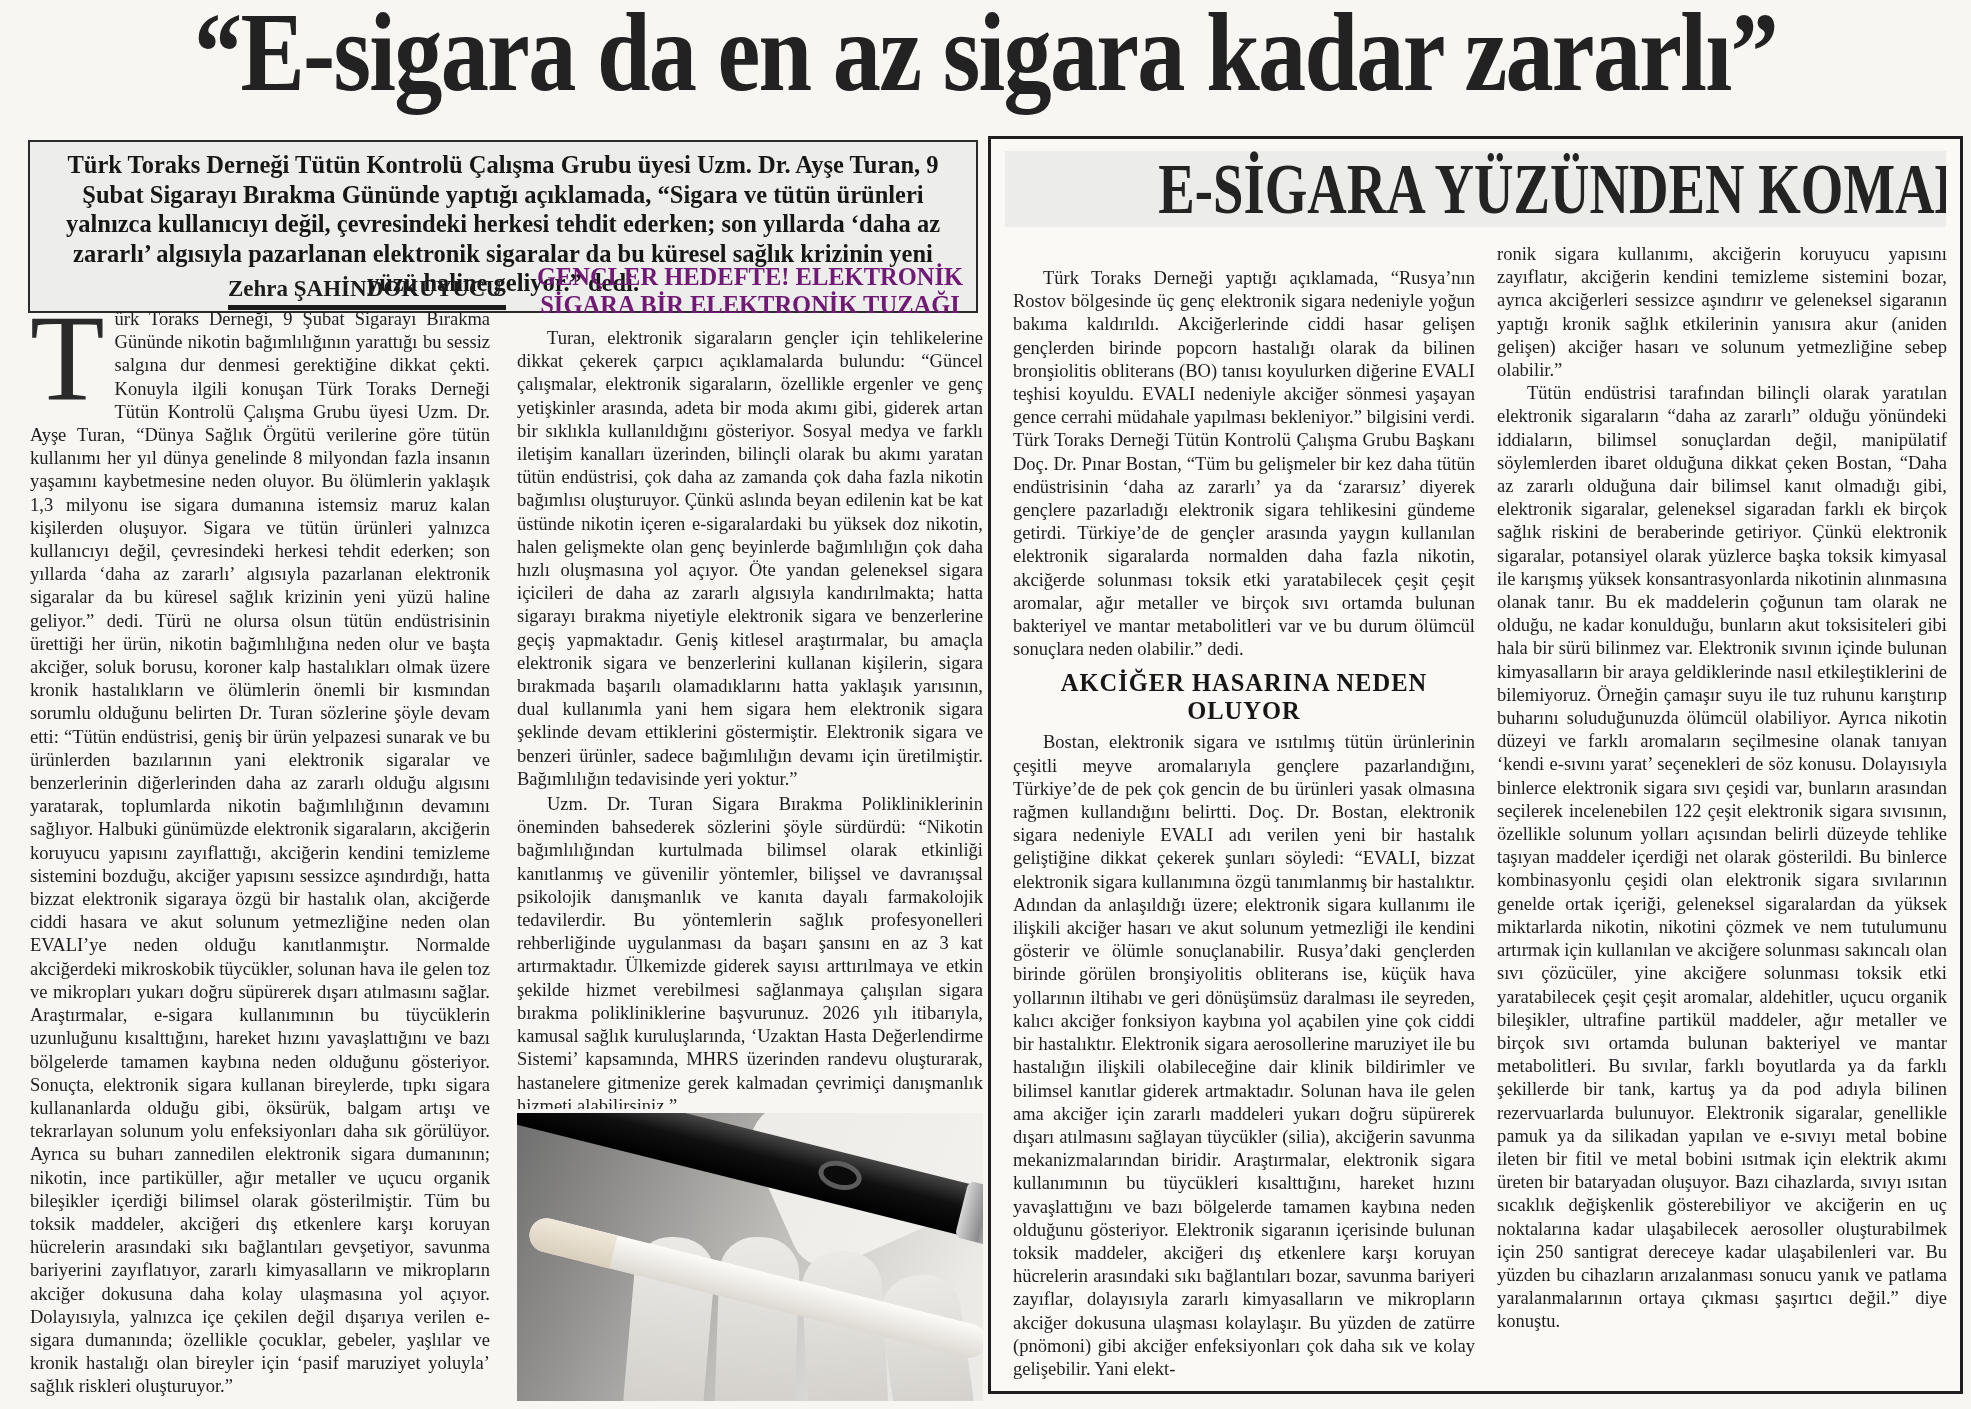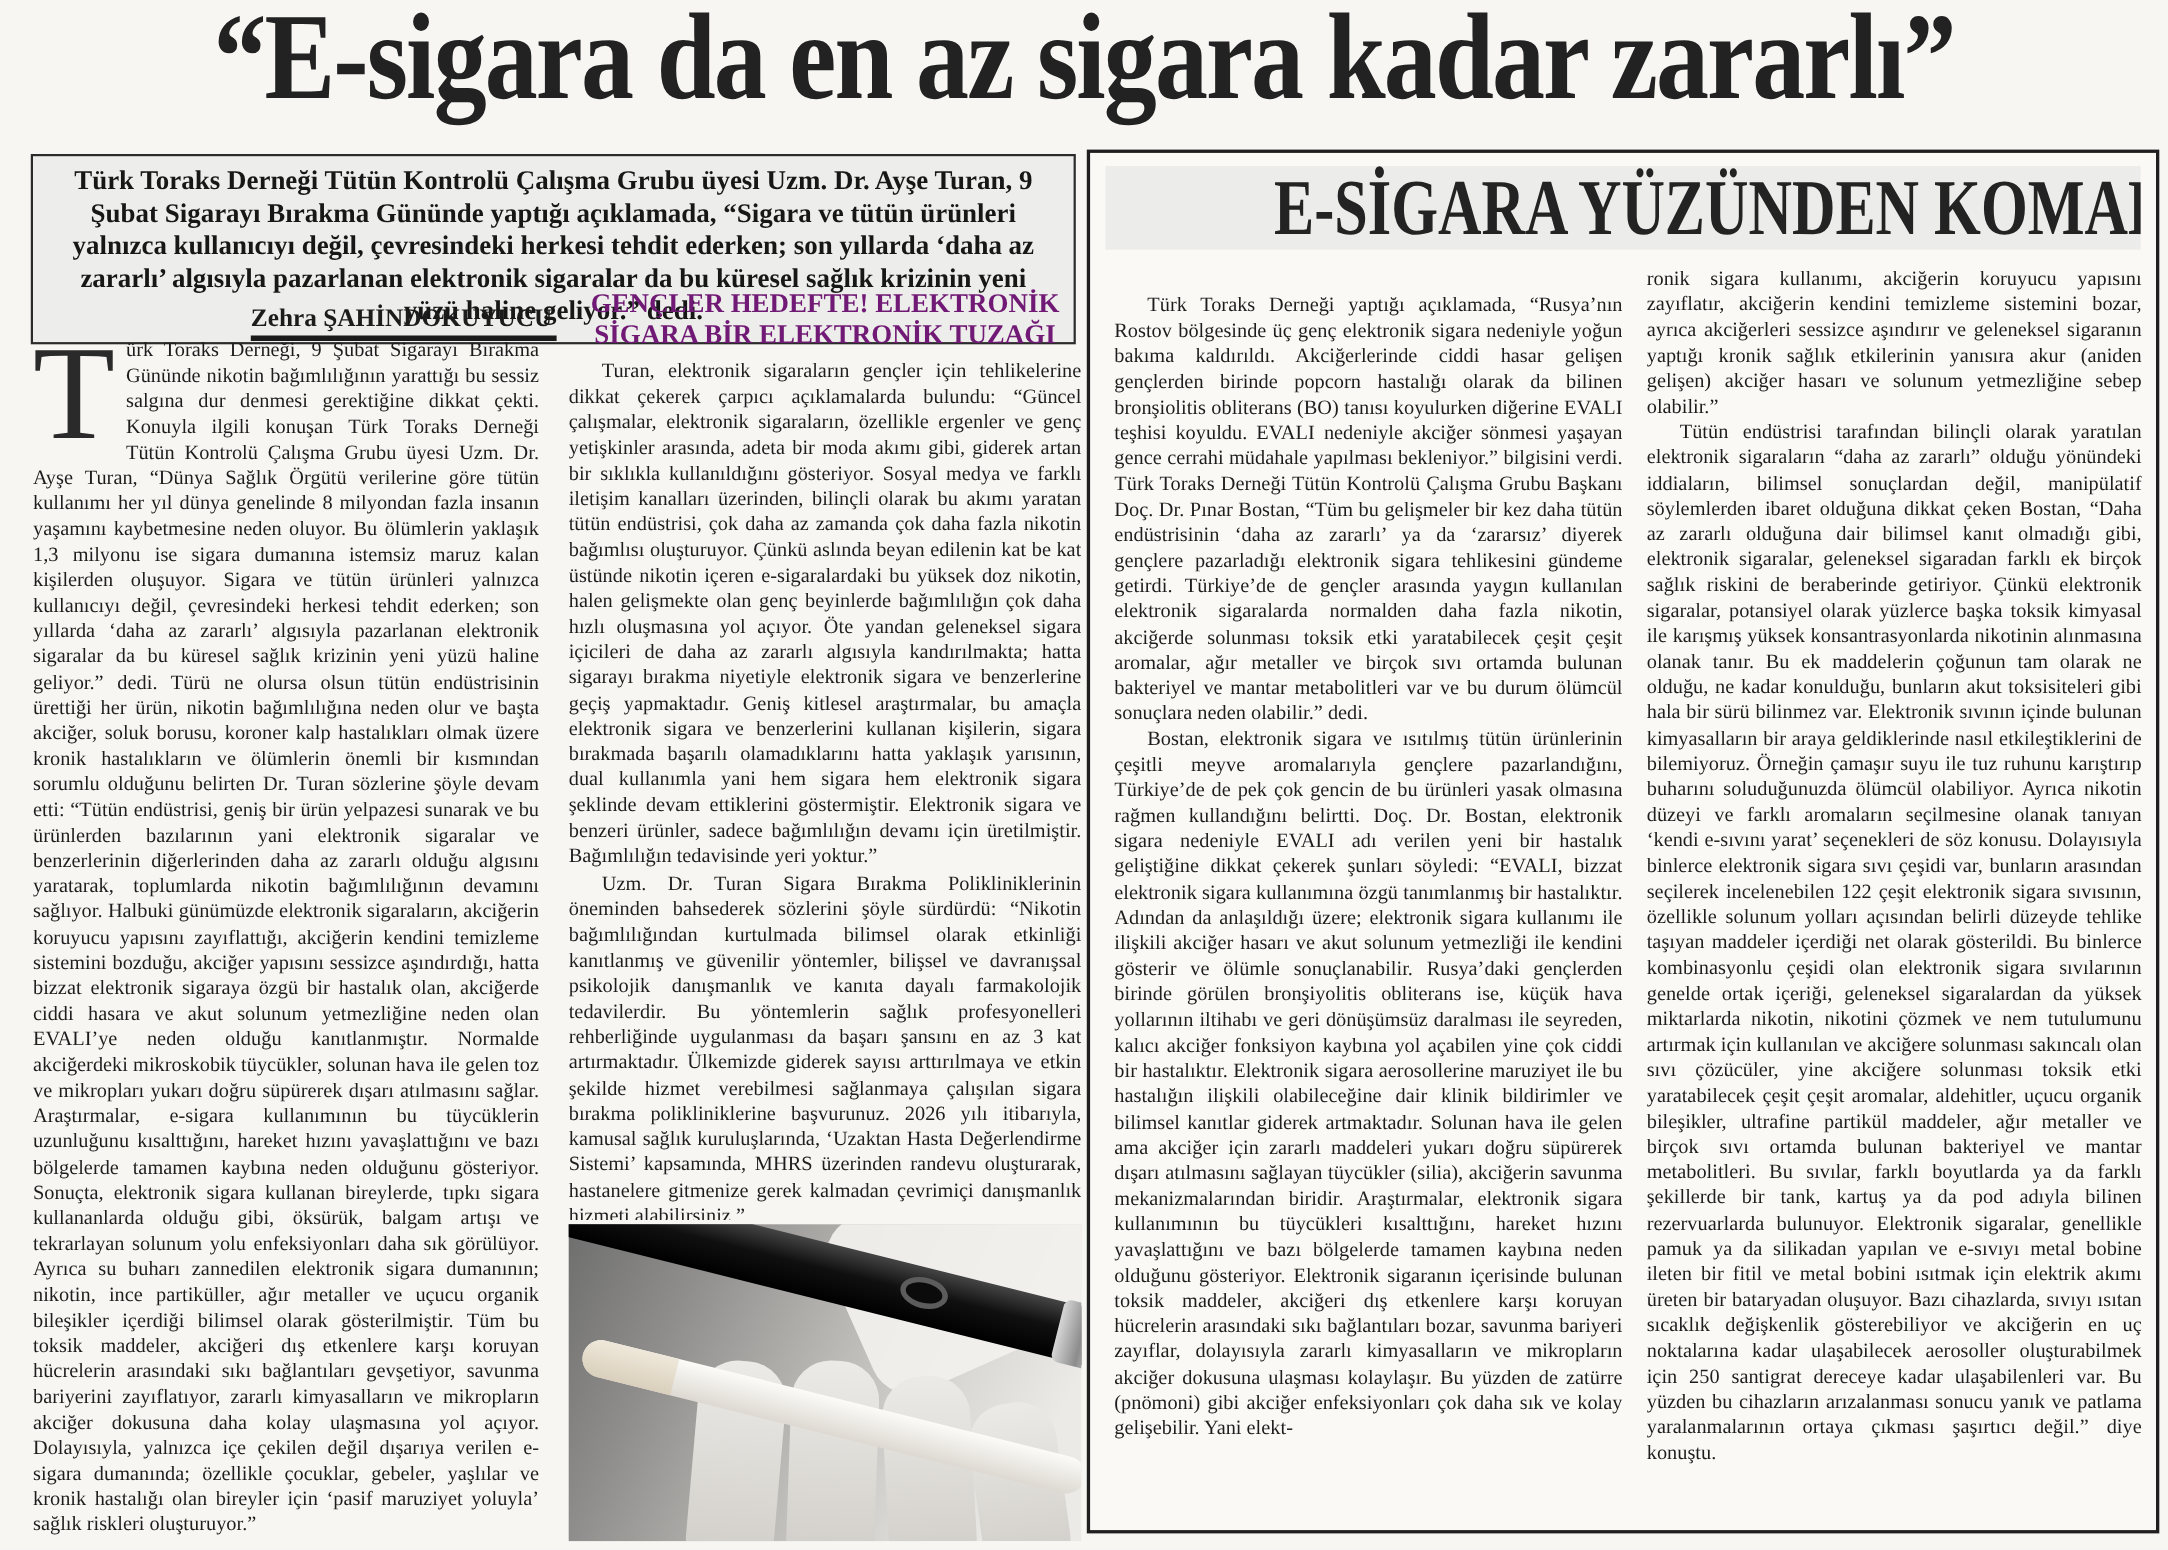--- a/index.html
+++ b/index.html
@@ -164,20 +164,21 @@
       <div class="ecig-band"></div>
     </div>
   </figure>
 
   <section class="koma-box">
     <div class="koma-banner">
       <span class="koma-title">E-SİGARA YÜZÜNDEN KOMADALAR</span>
     </div>
     <div class="kcol kcolA">
       <p class="p indent">Türk Toraks Derneği yaptığı açıklamada, “Rusya’nın Rostov bölgesinde üç genç elektronik sigara nedeniyle yoğun bakıma kaldırıldı. Akciğerlerinde ciddi hasar gelişen gençlerden birinde popcorn hastalığı olarak da bilinen bronşiolitis obliterans (BO) tanısı koyulurken diğerine EVALI teşhisi koyuldu. EVALI nedeniyle akciğer sönmesi yaşayan gence cerrahi müdahale yapılması bekleniyor.” bilgisini verdi. Türk Toraks Derneği Tütün Kontrolü Çalışma Grubu Başkanı Doç. Dr. Pınar Bostan, “Tüm bu gelişmeler bir kez daha tütün endüstrisinin ‘daha az zararlı’ ya da ‘zararsız’ diyerek gençlere pazarladığı elektronik sigara tehlikesini gündeme getirdi. Türkiye’de de gençler arasında yaygın kullanılan elektronik sigaralarda normalden daha fazla nikotin, akciğerde solunması toksik etki yaratabilecek çeşit çeşit aromalar, ağır metaller ve birçok sıvı ortamda bulunan bakteriyel ve mantar metabolitleri var ve bu durum ölümcül sonuçlara neden olabilir.” dedi.</p>
+      <h3 class="ksub">AKCİĞER HASARINA NEDEN OLUYOR</h3>
       <p class="p indent">Bostan, elektronik sigara ve ısıtılmış tütün ürünlerinin çeşitli meyve aromalarıyla gençlere pazarlandığını, Türkiye’de de pek çok gencin de bu ürünleri yasak olmasına rağmen kullandığını belirtti. Doç. Dr. Bostan, elektronik sigara nedeniyle EVALI adı verilen yeni bir hastalık geliştiğine dikkat çekerek şunları söyledi: “EVALI, bizzat elektronik sigara kullanımına özgü tanımlanmış bir hastalıktır. Adından da anlaşıldığı üzere; elektronik sigara kullanımı ile ilişkili akciğer hasarı ve akut solunum yetmezliği ile kendini gösterir ve ölümle sonuçlanabilir. Rusya’daki gençlerden birinde görülen bronşiyolitis obliterans ise, küçük hava yollarının iltihabı ve geri dönüşümsüz daralması ile seyreden, kalıcı akciğer fonksiyon kaybına yol açabilen yine çok ciddi bir hastalıktır. Elektronik sigara aerosollerine maruziyet ile bu hastalığın ilişkili olabileceğine dair klinik bildirimler ve bilimsel kanıtlar giderek artmaktadır. Solunan hava ile gelen ama akciğer için zararlı maddeleri yukarı doğru süpürerek dışarı atılmasını sağlayan tüycükler (silia), akciğerin savunma mekanizmalarından biridir. Araştırmalar, elektronik sigara kullanımının bu tüycükleri kısalttığını, hareket hızını yavaşlattığını ve bazı bölgelerde tamamen kaybına neden olduğunu gösteriyor. Elektronik sigaranın içerisinde bulunan toksik maddeler, akciğeri dış etkenlere karşı koruyan hücrelerin arasındaki sıkı bağlantıları bozar, savunma bariyeri zayıflar, dolayısıyla zararlı kimyasalların ve mikropların akciğer dokusuna ulaşması kolaylaşır. Bu yüzden de zatürre (pnömoni) gibi akciğer enfeksiyonları çok daha sık ve kolay gelişebilir. Yani elekt-</p>
     </div>
     <div class="kcol kcolB">
       <p class="p">ronik sigara kullanımı, akciğerin koruyucu yapısını zayıflatır, akciğerin kendini temizleme sistemini bozar, ayrıca akciğerleri sessizce aşındırır ve geleneksel sigaranın yaptığı kronik sağlık etkilerinin yanısıra akur (aniden gelişen) akciğer hasarı ve solunum yetmezliğine sebep olabilir.”</p>
       <p class="p indent">Tütün endüstrisi tarafından bilinçli olarak yaratılan elektronik sigaraların “daha az zararlı” olduğu yönündeki iddiaların, bilimsel sonuçlardan değil, manipülatif söylemlerden ibaret olduğuna dikkat çeken Bostan, “Daha az zararlı olduğuna dair bilimsel kanıt olmadığı gibi, elektronik sigaralar, geleneksel sigaradan farklı ek birçok sağlık riskini de beraberinde getiriyor. Çünkü elektronik sigaralar, potansiyel olarak yüzlerce başka toksik kimyasal ile karışmış yüksek konsantrasyonlarda nikotinin alınmasına olanak tanır. Bu ek maddelerin çoğunun tam olarak ne olduğu, ne kadar konulduğu, bunların akut toksisiteleri gibi hala bir sürü bilinmez var. Elektronik sıvının içinde bulunan kimyasalların bir araya geldiklerinde nasıl etkileştiklerini de bilemiyoruz. Örneğin çamaşır suyu ile tuz ruhunu karıştırıp buharını soluduğunuzda ölümcül olabiliyor. Ayrıca nikotin düzeyi ve farklı aromaların seçilmesine olanak tanıyan ‘kendi e-sıvını yarat’ seçenekleri de söz konusu. Dolayısıyla binlerce elektronik sigara sıvı çeşidi var, bunların arasından seçilerek incelenebilen 122 çeşit elektronik sigara sıvısının, özellikle solunum yolları açısından belirli düzeyde tehlike taşıyan maddeler içerdiği net olarak gösterildi. Bu binlerce kombinasyonlu çeşidi olan elektronik sigara sıvılarının genelde ortak içeriği, geleneksel sigaralardan da yüksek miktarlarda nikotin, nikotini çözmek ve nem tutulumunu artırmak için kullanılan ve akciğere solunması sakıncalı olan sıvı çözücüler, yine akciğere solunması toksik etki yaratabilecek çeşit çeşit aromalar, aldehitler, uçucu organik bileşikler, ultrafine partikül maddeler, ağır metaller ve birçok sıvı ortamda bulunan bakteriyel ve mantar metabolitleri. Bu sıvılar, farklı boyutlarda ya da farklı şekillerde bir tank, kartuş ya da pod adıyla bilinen rezervuarlarda bulunuyor. Elektronik sigaralar, genellikle pamuk ya da silikadan yapılan ve e-sıvıyı metal bobine ileten bir fitil ve metal bobini ısıtmak için elektrik akımı üreten bir bataryadan oluşuyor. Bazı cihazlarda, sıvıyı ısıtan sıcaklık değişkenlik gösterebiliyor ve akciğerin en uç noktalarına kadar ulaşabilecek aerosoller oluşturabilmek için 250 santigrat dereceye kadar ulaşabilenleri var. Bu yüzden bu cihazların arızalanması sonucu yanık ve patlama yaralanmalarının ortaya çıkması şaşırtıcı değil.” diye konuştu.</p>
     </div>
   </section>
 
 </div>
 

